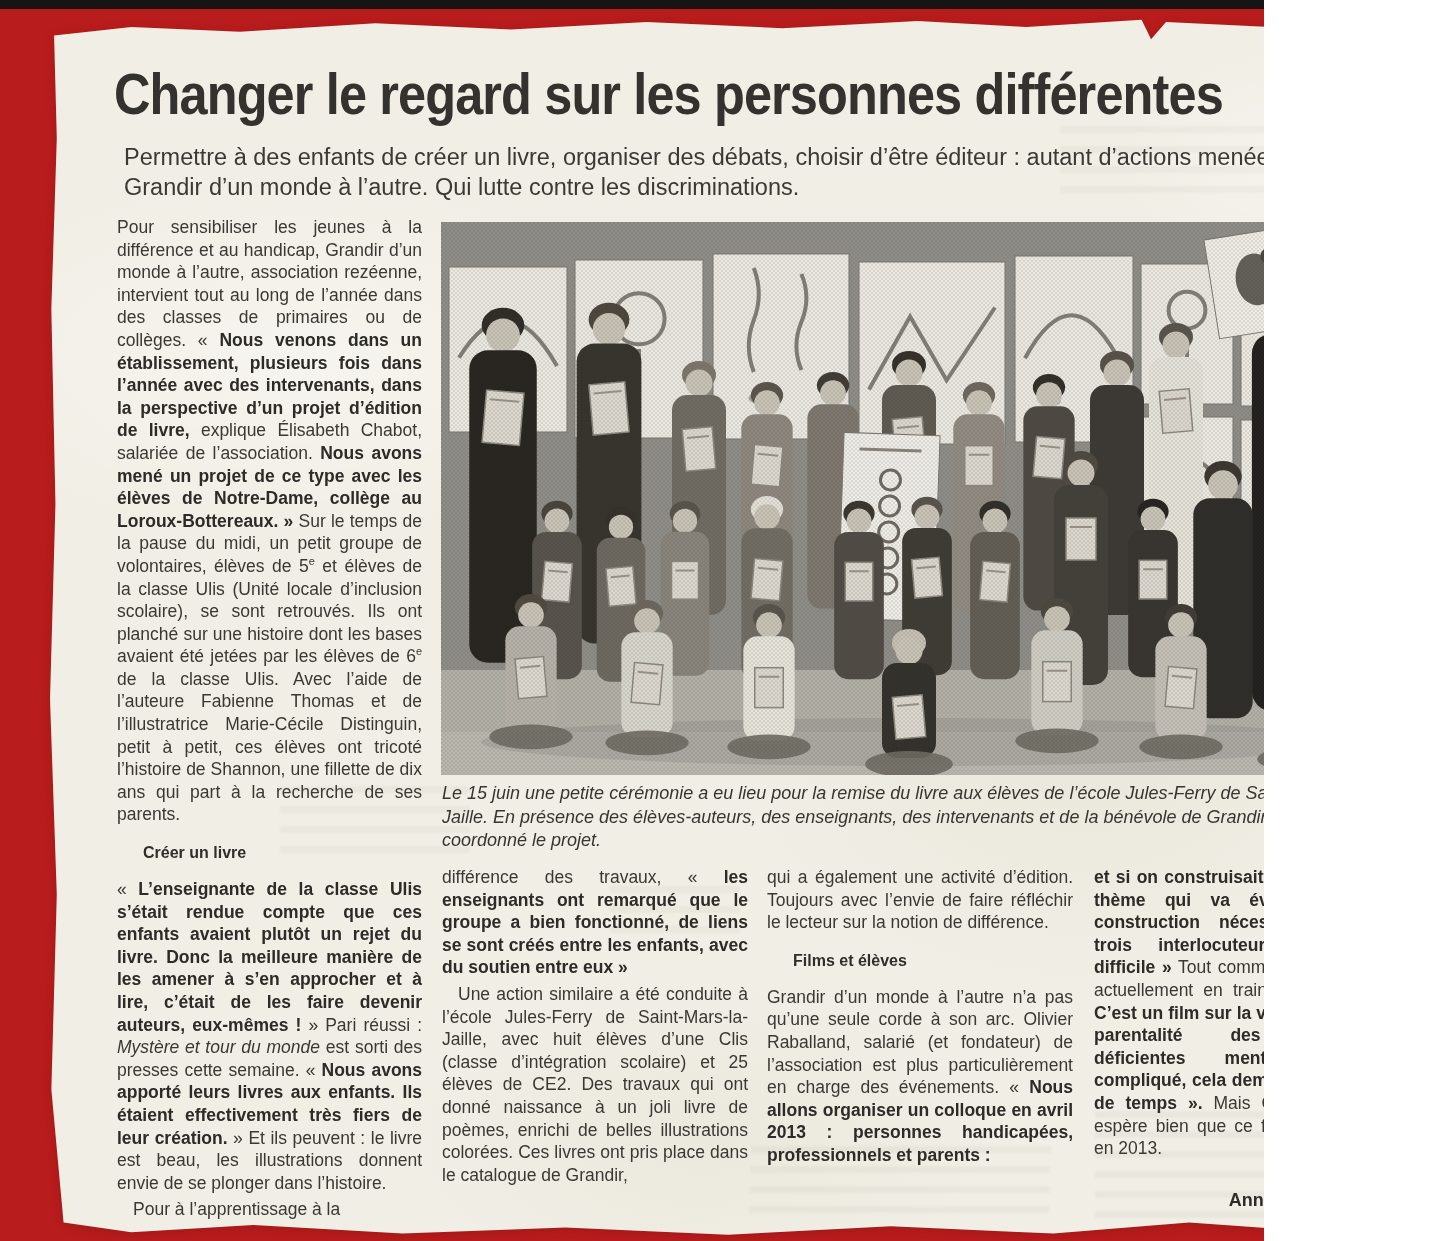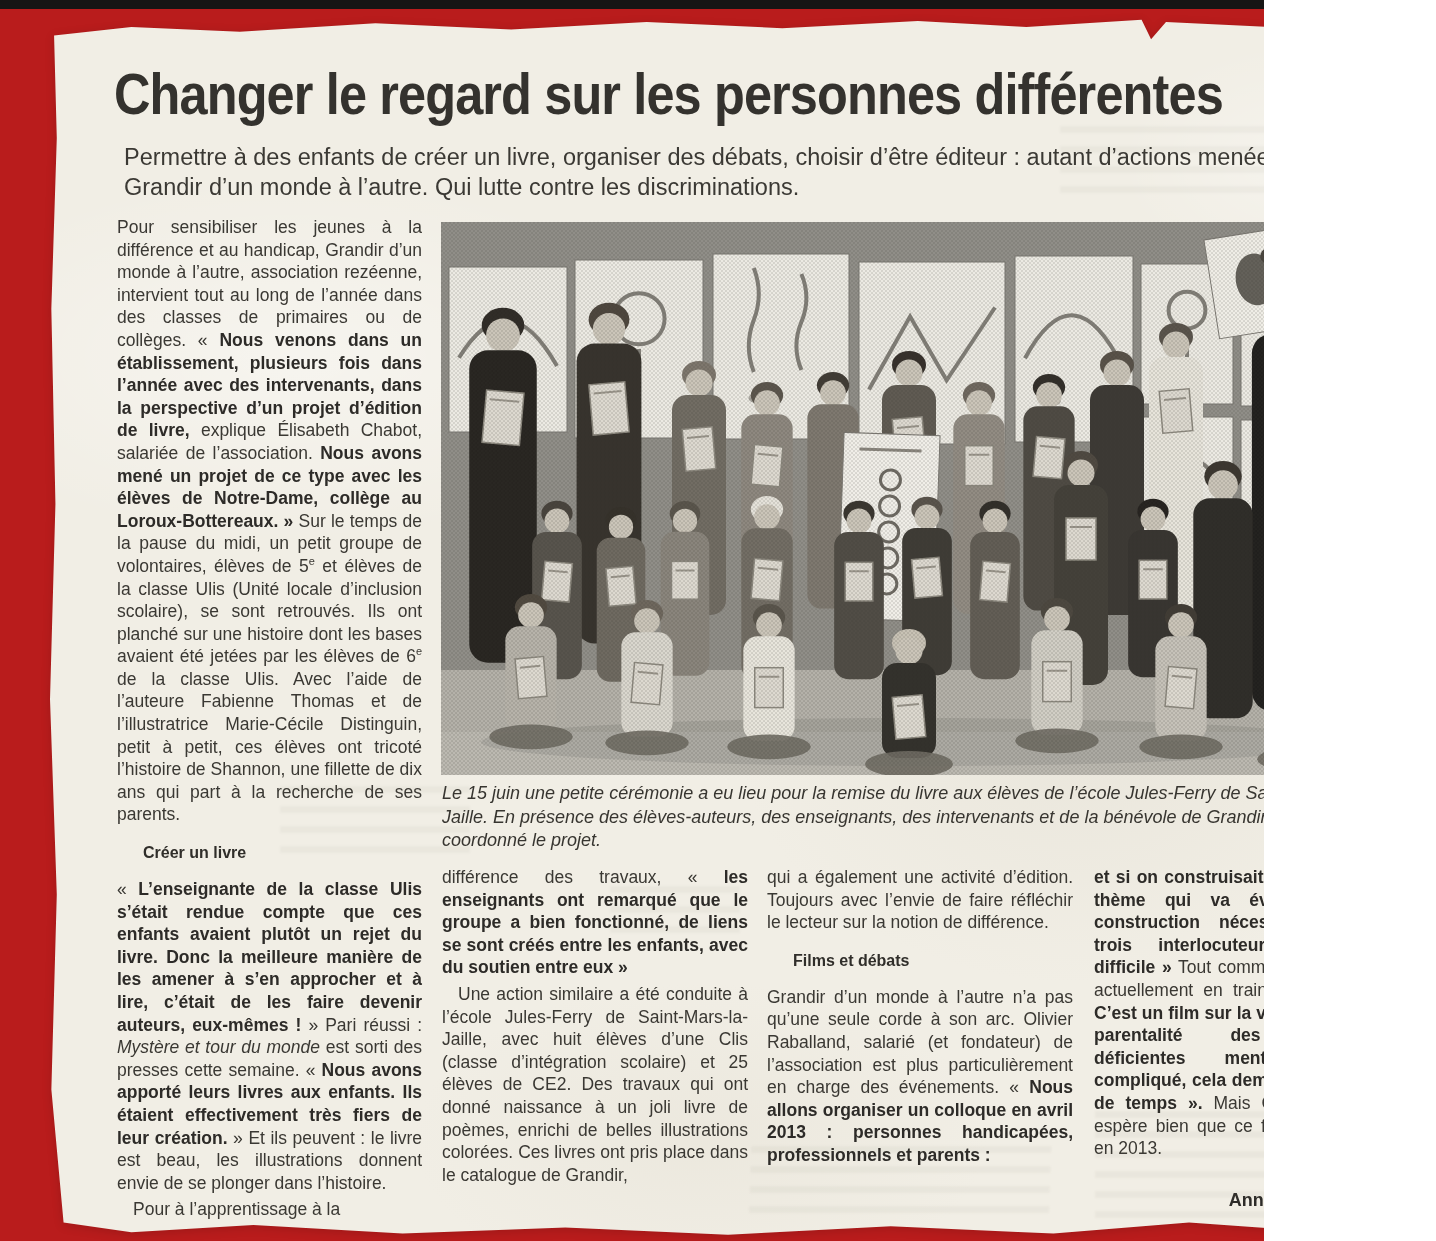--- a/index.html
+++ b/index.html
@@ -403,21 +403,21 @@
           <h3 class="subhead">Créer un livre</h3>
           <p class="body"><span>« </span><span class="bq">L’enseignante de la classe Ulis s’était rendue compte que ces enfants avaient plutôt un rejet du livre. Donc la meilleure manière de les amener à s’en approcher et à lire, c’était de les faire devenir auteurs, eux-mêmes !</span><span> » Pari réussi : </span><span class="it">Mystère et tour du monde</span><span> est sorti des presses cette semaine. « </span><span class="bq">Nous avons apporté leurs livres aux enfants. Ils étaient effectivement très fiers de leur création.</span><span> » Et ils peuvent : le livre est beau, les illustrations donnent envie de se plonger dans l’histoire.</span></p>
           <p class="body indent"><span>Pour à l’apprentissage à la</span></p>
         </div>
       <div class="col col2">
           <p class="body"><span>différence des travaux, « </span><span class="bq">les enseignants ont remarqué que le groupe a bien fonctionné, de liens se sont créés entre les enfants, avec du soutien entre eux »</span></p>
           <p class="body indent"><span>Une action similaire a été conduite à l’école Jules-Ferry de Saint-Mars-la-Jaille, avec huit élèves d’une Clis (classe d’intégration scolaire) et 25 élèves de CE2. Des travaux qui ont donné naissance à un joli livre de poèmes, enrichi de belles illustrations colorées. Ces livres ont pris place dans le catalogue de Grandir,</span></p>
         </div>
       <div class="col col3">
           <p class="body"><span>qui a également une activité d’édition. Toujours avec l’envie de faire réfléchir le lecteur sur la notion de différence.</span></p>
-          <h3 class="subhead">Films et débats</h3>
+          <h3 class="subhead">Films et élèves</h3>
           <p class="body"><span>Grandir d’un monde à l’autre n’a pas qu’une seule corde à son arc. Olivier Raballand, salarié (et fondateur) de l’association est plus particulièrement en charge des événements. « </span><span class="bq">Nous allons organiser un colloque en avril 2013 : personnes handicapées, professionnels et parents :</span></p>
         </div>
       <div class="col col4">
 
       <p class="body"><span class="bq">et si on construisait ensemble ? Un thème qui va évoquer la co-construction nécessaire de ces trois interlocuteurs. Un sujet difficile »</span><span> Tout comme le film qu’il est actuellement en train de tourner : « </span><span class="bq">C’est un film sur la vie affective et la parentalité des personnes déficientes mentales... C’est compliqué, cela demande beaucoup de temps ».</span><span> Mais Oliver Raballand espère bien que ce film sera terminé en 2013.</span></p>
           <p class="byline">Anne-Lise FLEURY.</p>
         </div>
       <div class="col col4" style="top:auto"></div>
 
       <div class="smudge" style="left:230px;top:760px;width:190px;height:90px;"></div>

